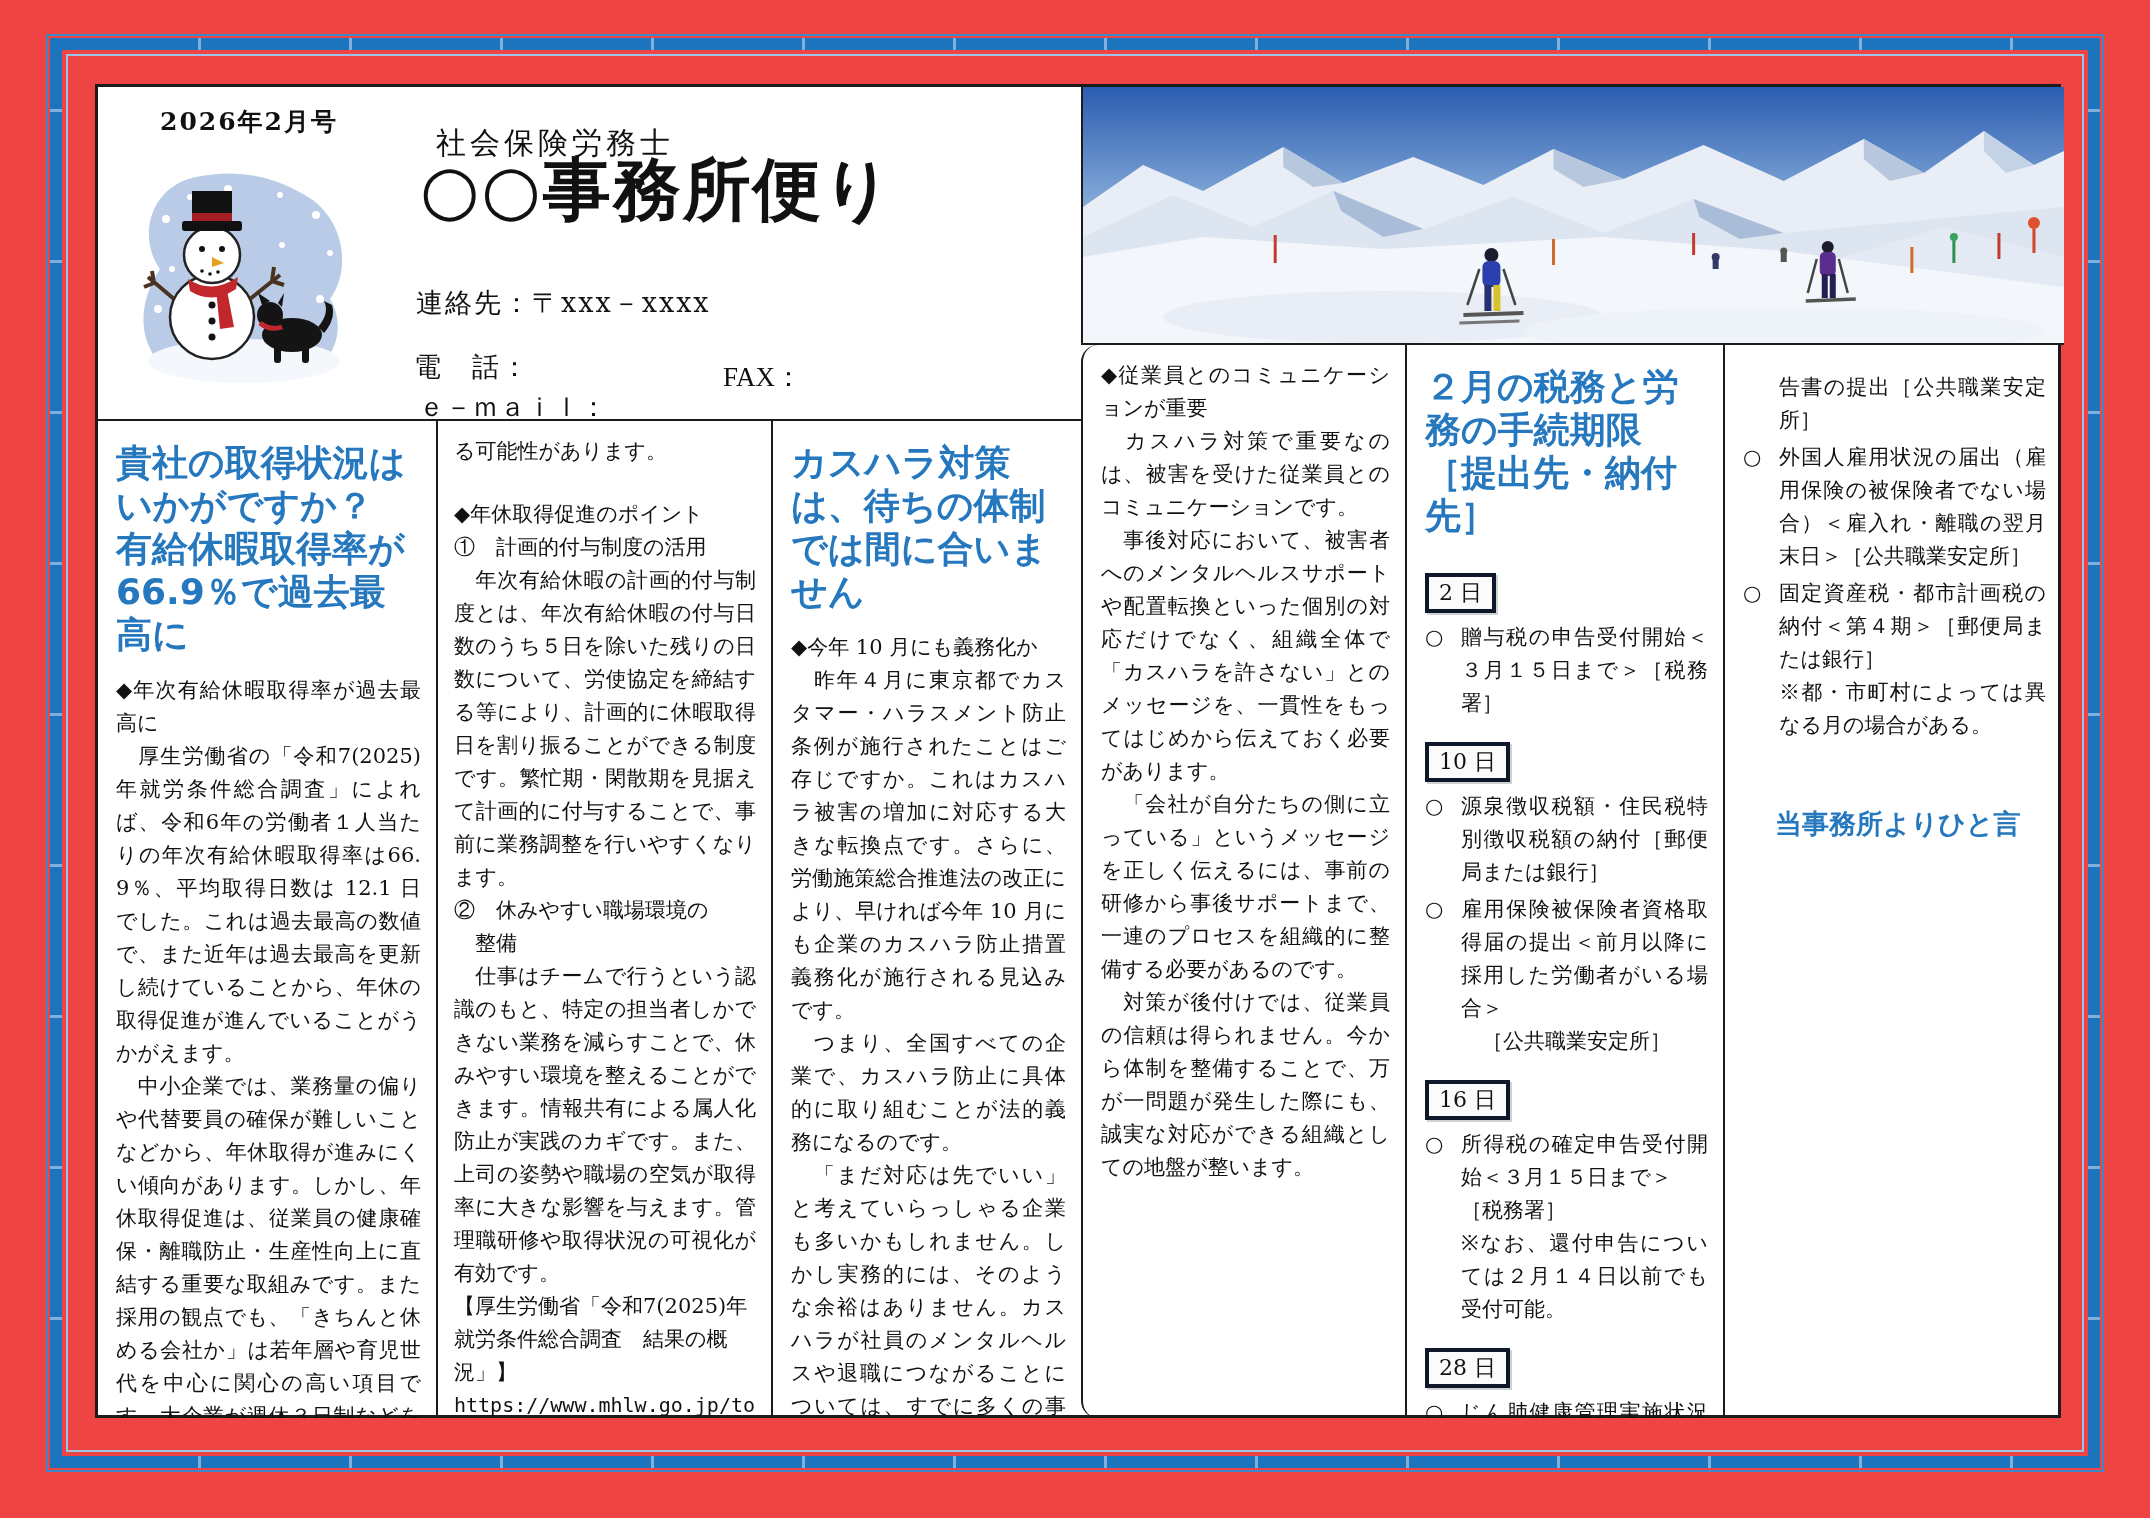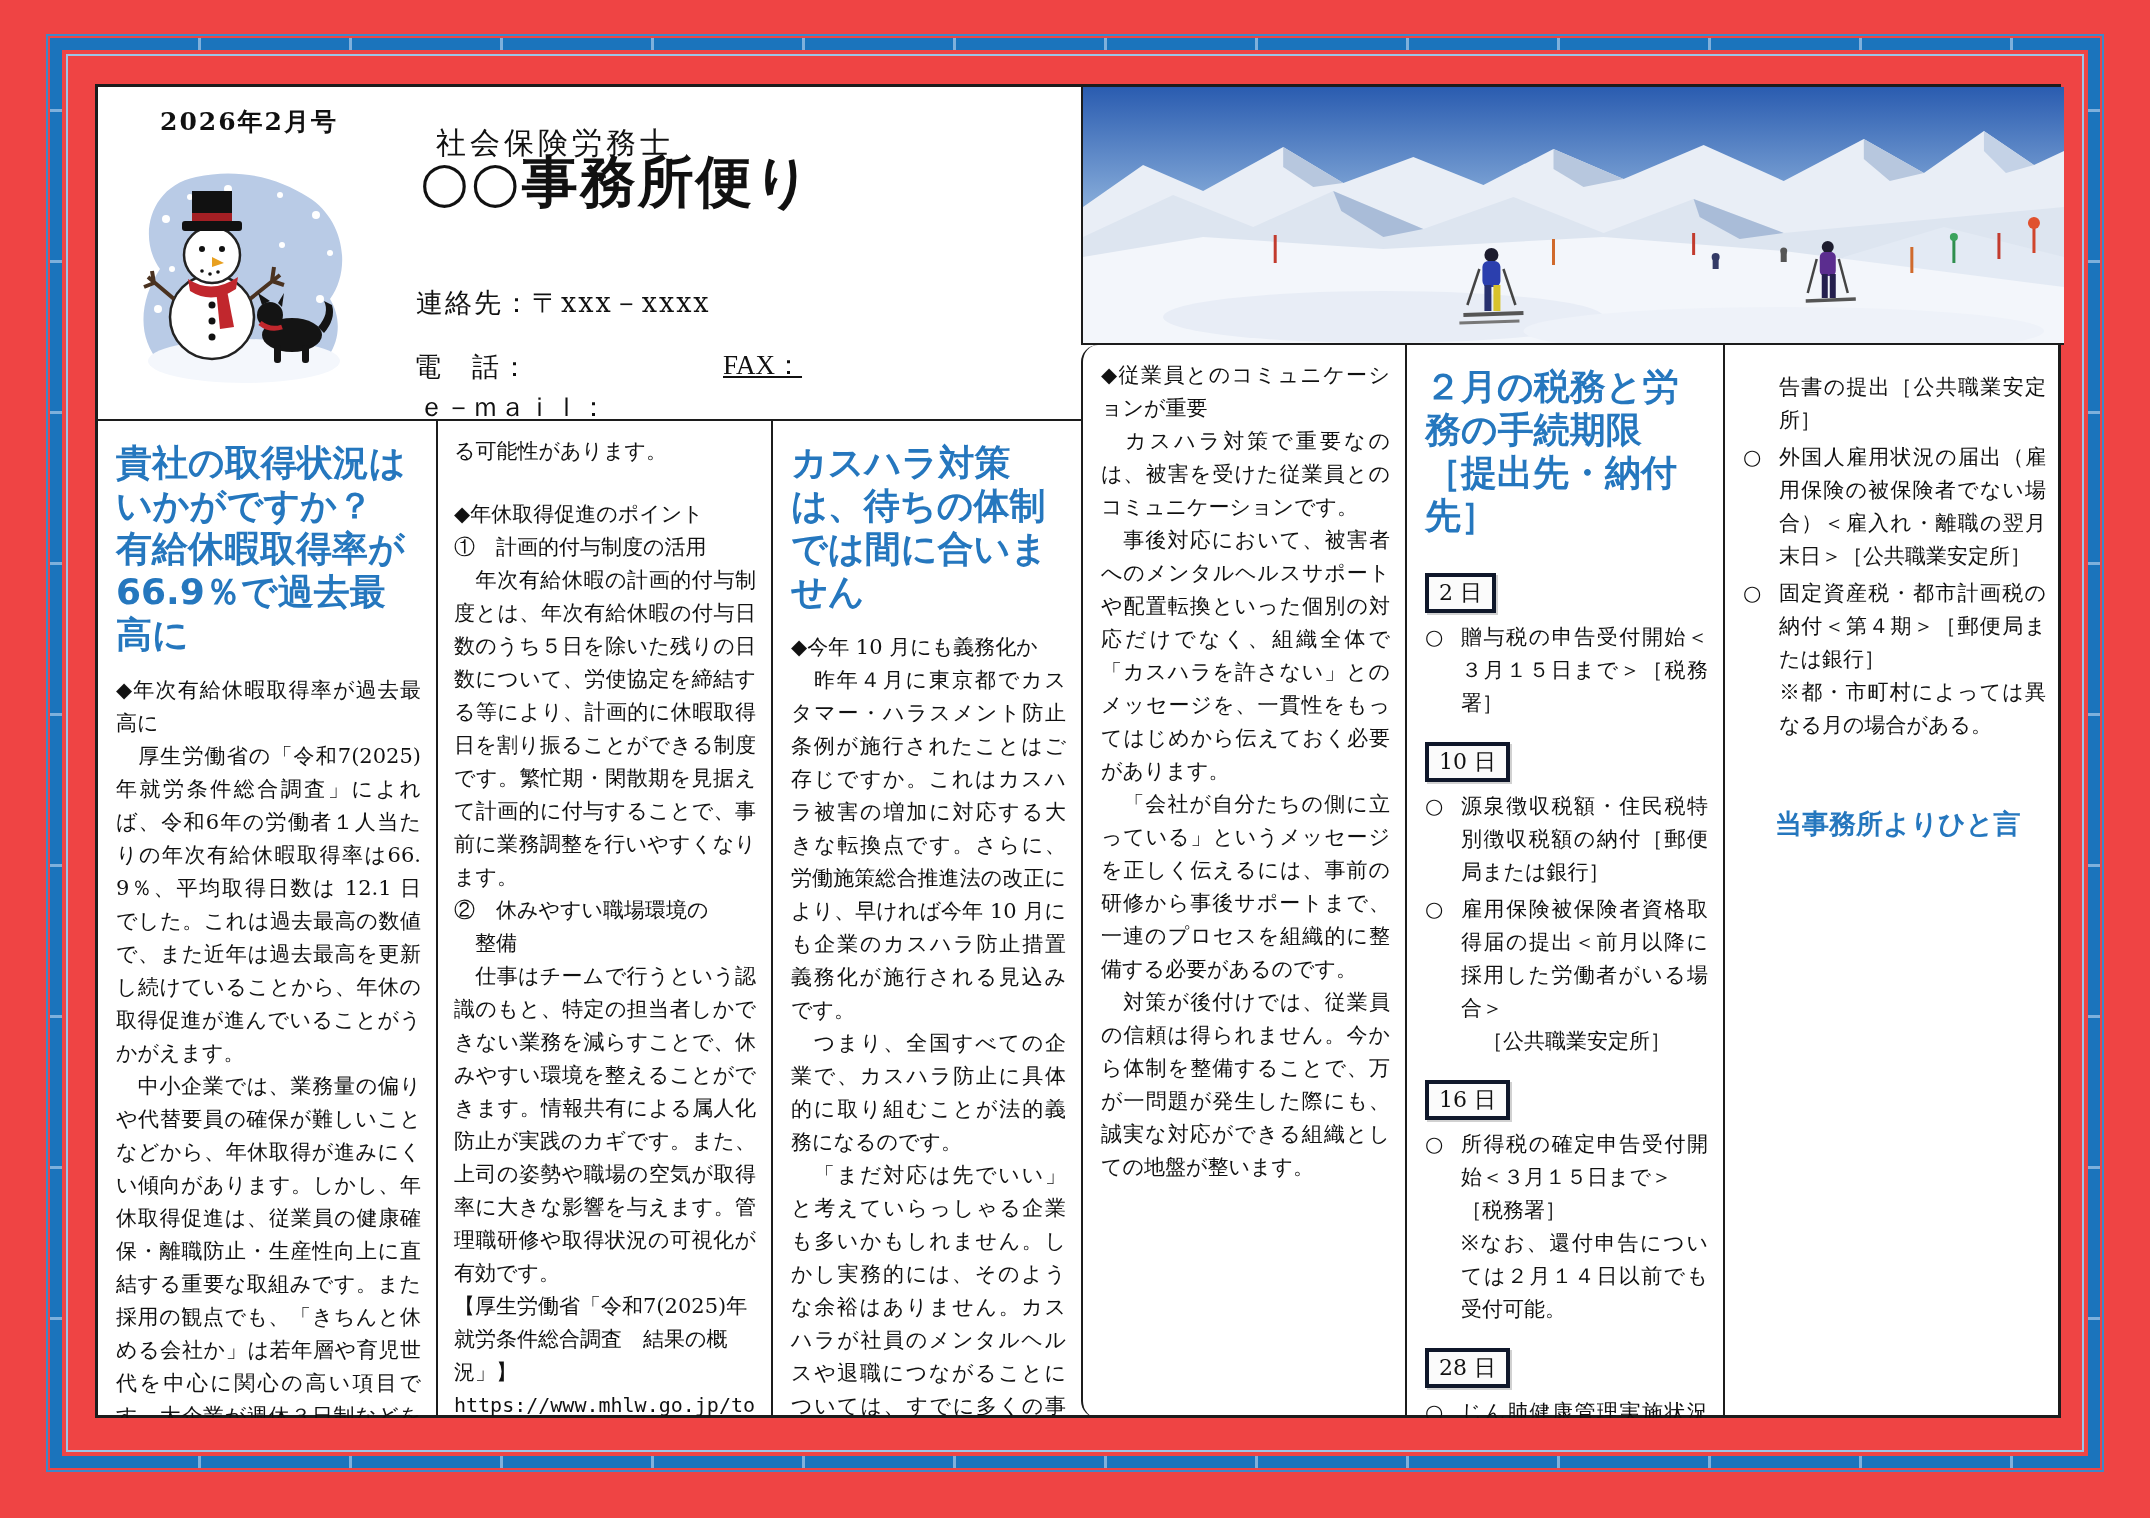--- a/index.html
+++ b/index.html
@@ -21,24 +21,24 @@
   .frame-inner{position:absolute;inset:18px;border:2px solid #9dc4e6;}
 
   
   .paper{position:absolute;left:95px;top:84px;width:1966px;height:1334px;
          border:3px solid #1c1c1c;box-sizing:border-box;background:#fff;}
 
   .header-left{position:absolute;left:0;top:0;width:983px;height:334px;
                border-bottom:2px solid #1c1c1c;box-sizing:border-box;}
   .issue{position:absolute;left:62px;top:18px;font-size:25px;letter-spacing:2px;font-weight:bold;}
   .masthead-sub{position:absolute;left:338px;top:36px;font-size:30px;letter-spacing:4px;}
-  .masthead-title{position:absolute;left:322px;top:58px;font-size:56px;font-weight:bold;letter-spacing:2px;}
+  .masthead-title{position:absolute;left:322px;top:58px;font-size:68px;font-weight:bold;letter-spacing:2px;}
   .contact{position:absolute;left:318px;top:198px;font-size:27px;letter-spacing:2px;}
   .phone{position:absolute;left:316px;top:262px;font-size:27px;letter-spacing:2px;}
-  .fax{position:absolute;left:625px;top:260px;font-size:27px;font-family:"Liberation Serif",serif;text-decoration:underline;}
+  .fax{position:absolute;left:625px;top:272px;font-size:27px;font-family:"Liberation Serif",serif;}
   .email{position:absolute;left:320px;top:302px;font-size:27px;}
 
   .snowman-box{position:absolute;left:32px;top:62px;width:228px;height:256px;}
 
   .photo{position:absolute;left:983px;top:0;width:983px;height:258px;
          border-left:2px solid #1c1c1c;border-bottom:2px solid #1c1c1c;box-sizing:border-box;}
   .photo svg{display:block;width:100%;height:100%;}
 
   
   .col{position:absolute;box-sizing:border-box;overflow:hidden;

